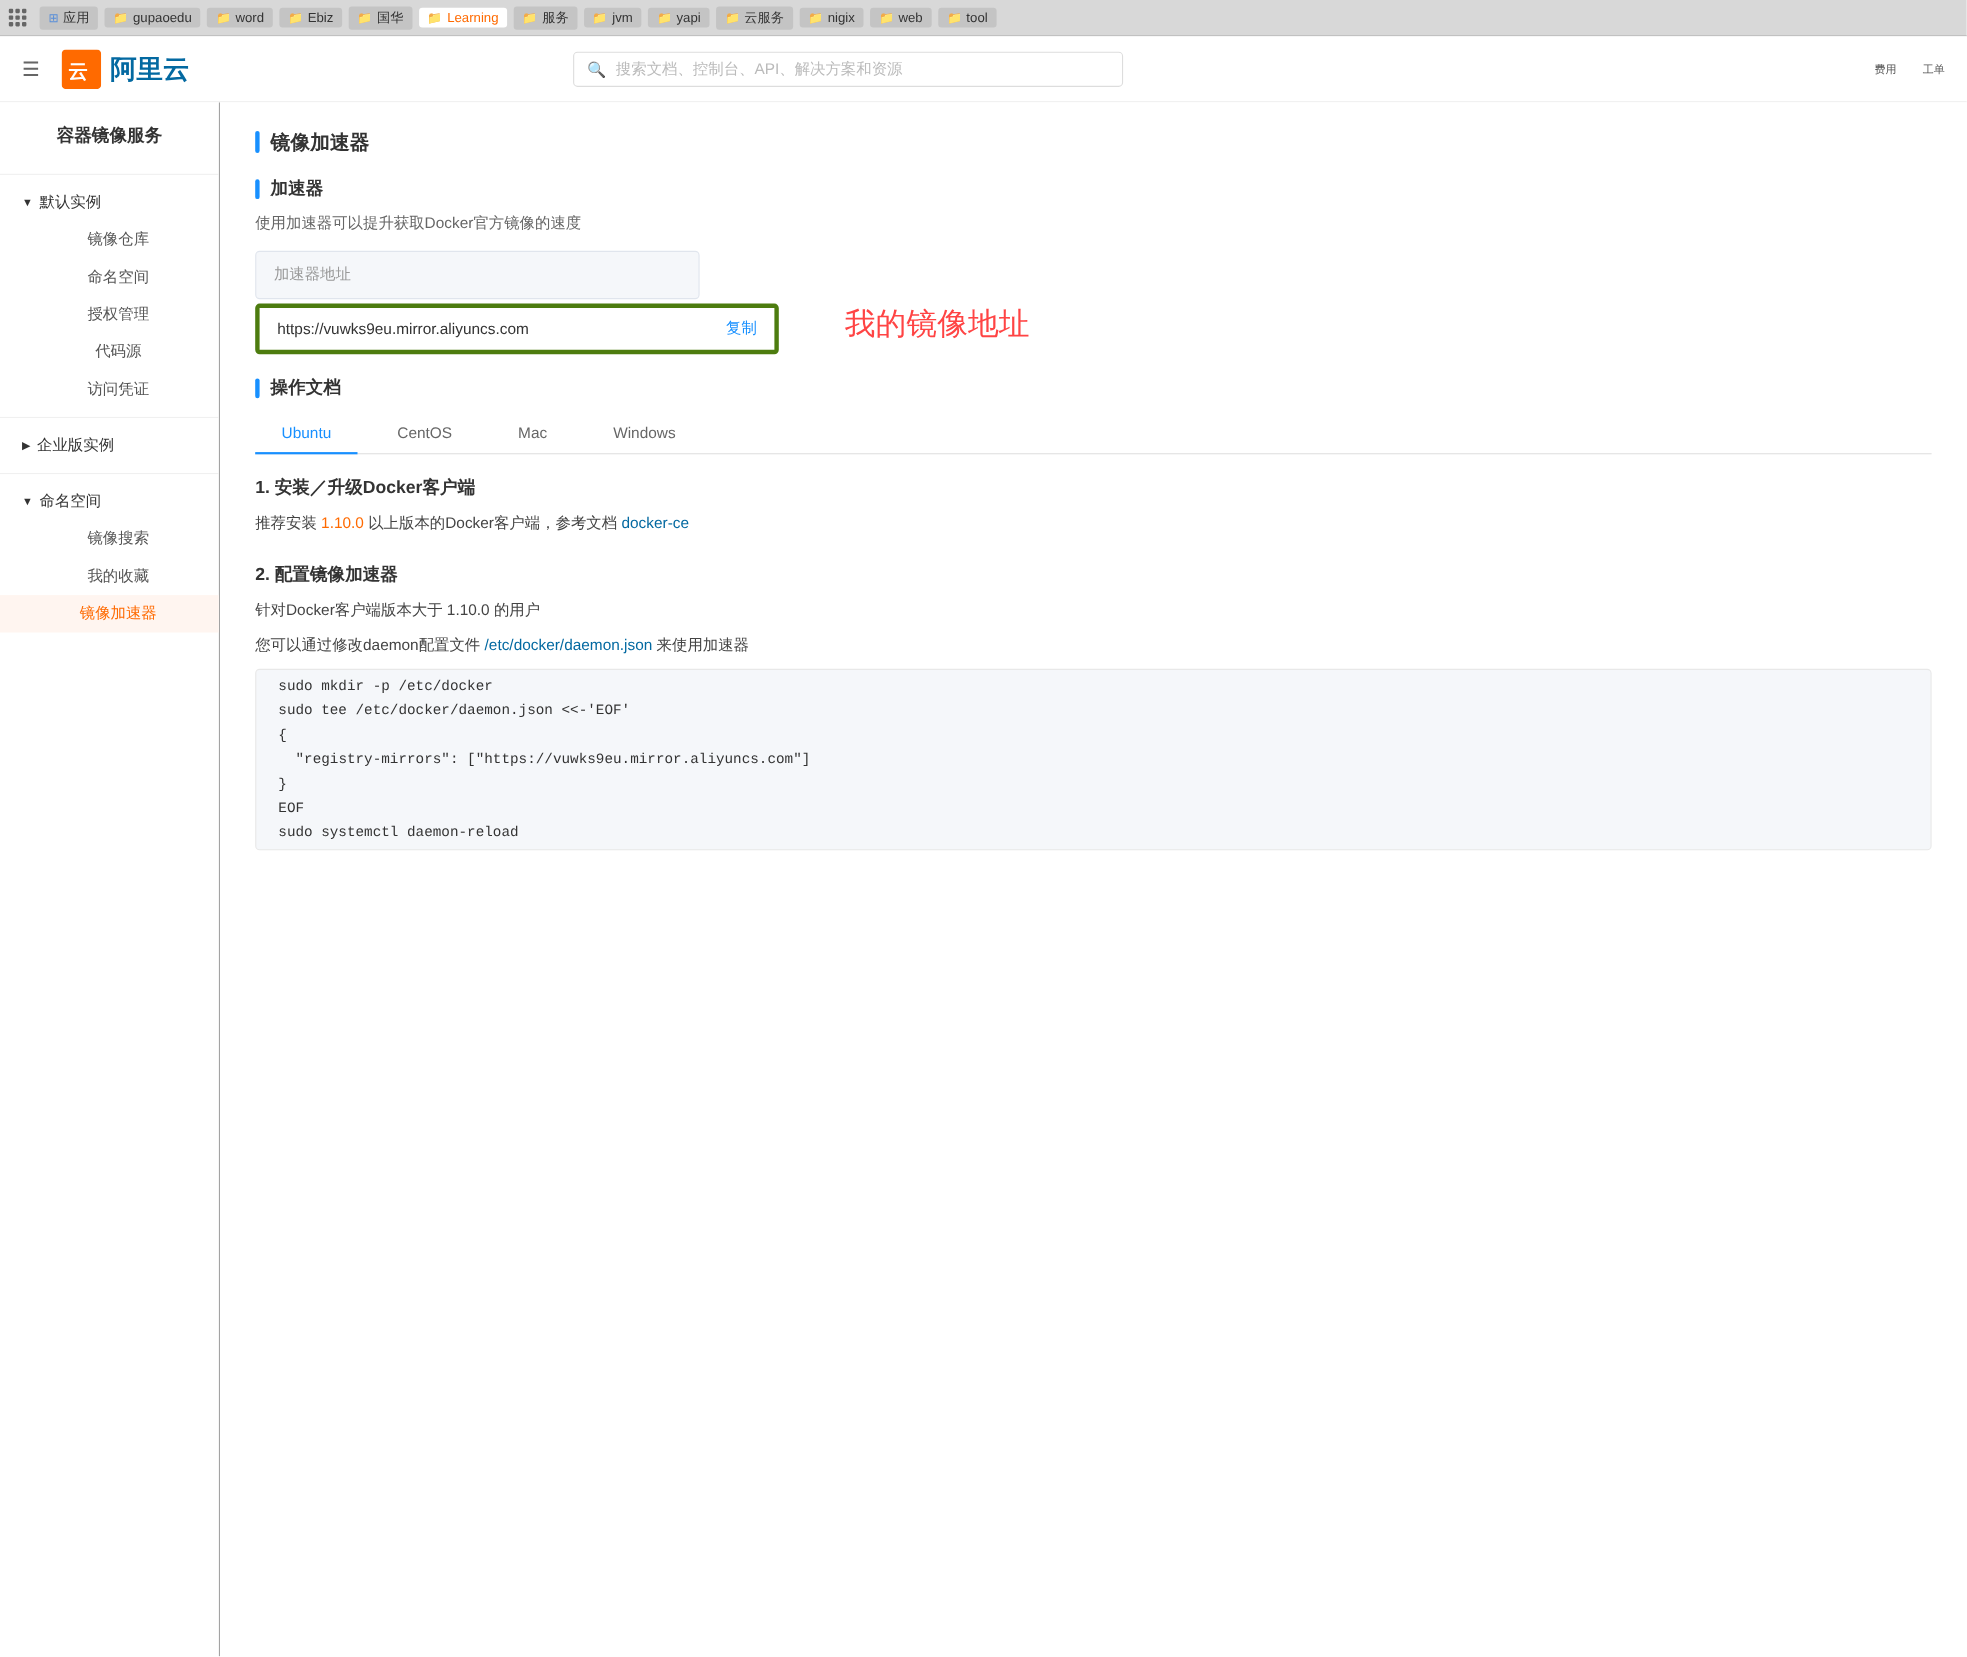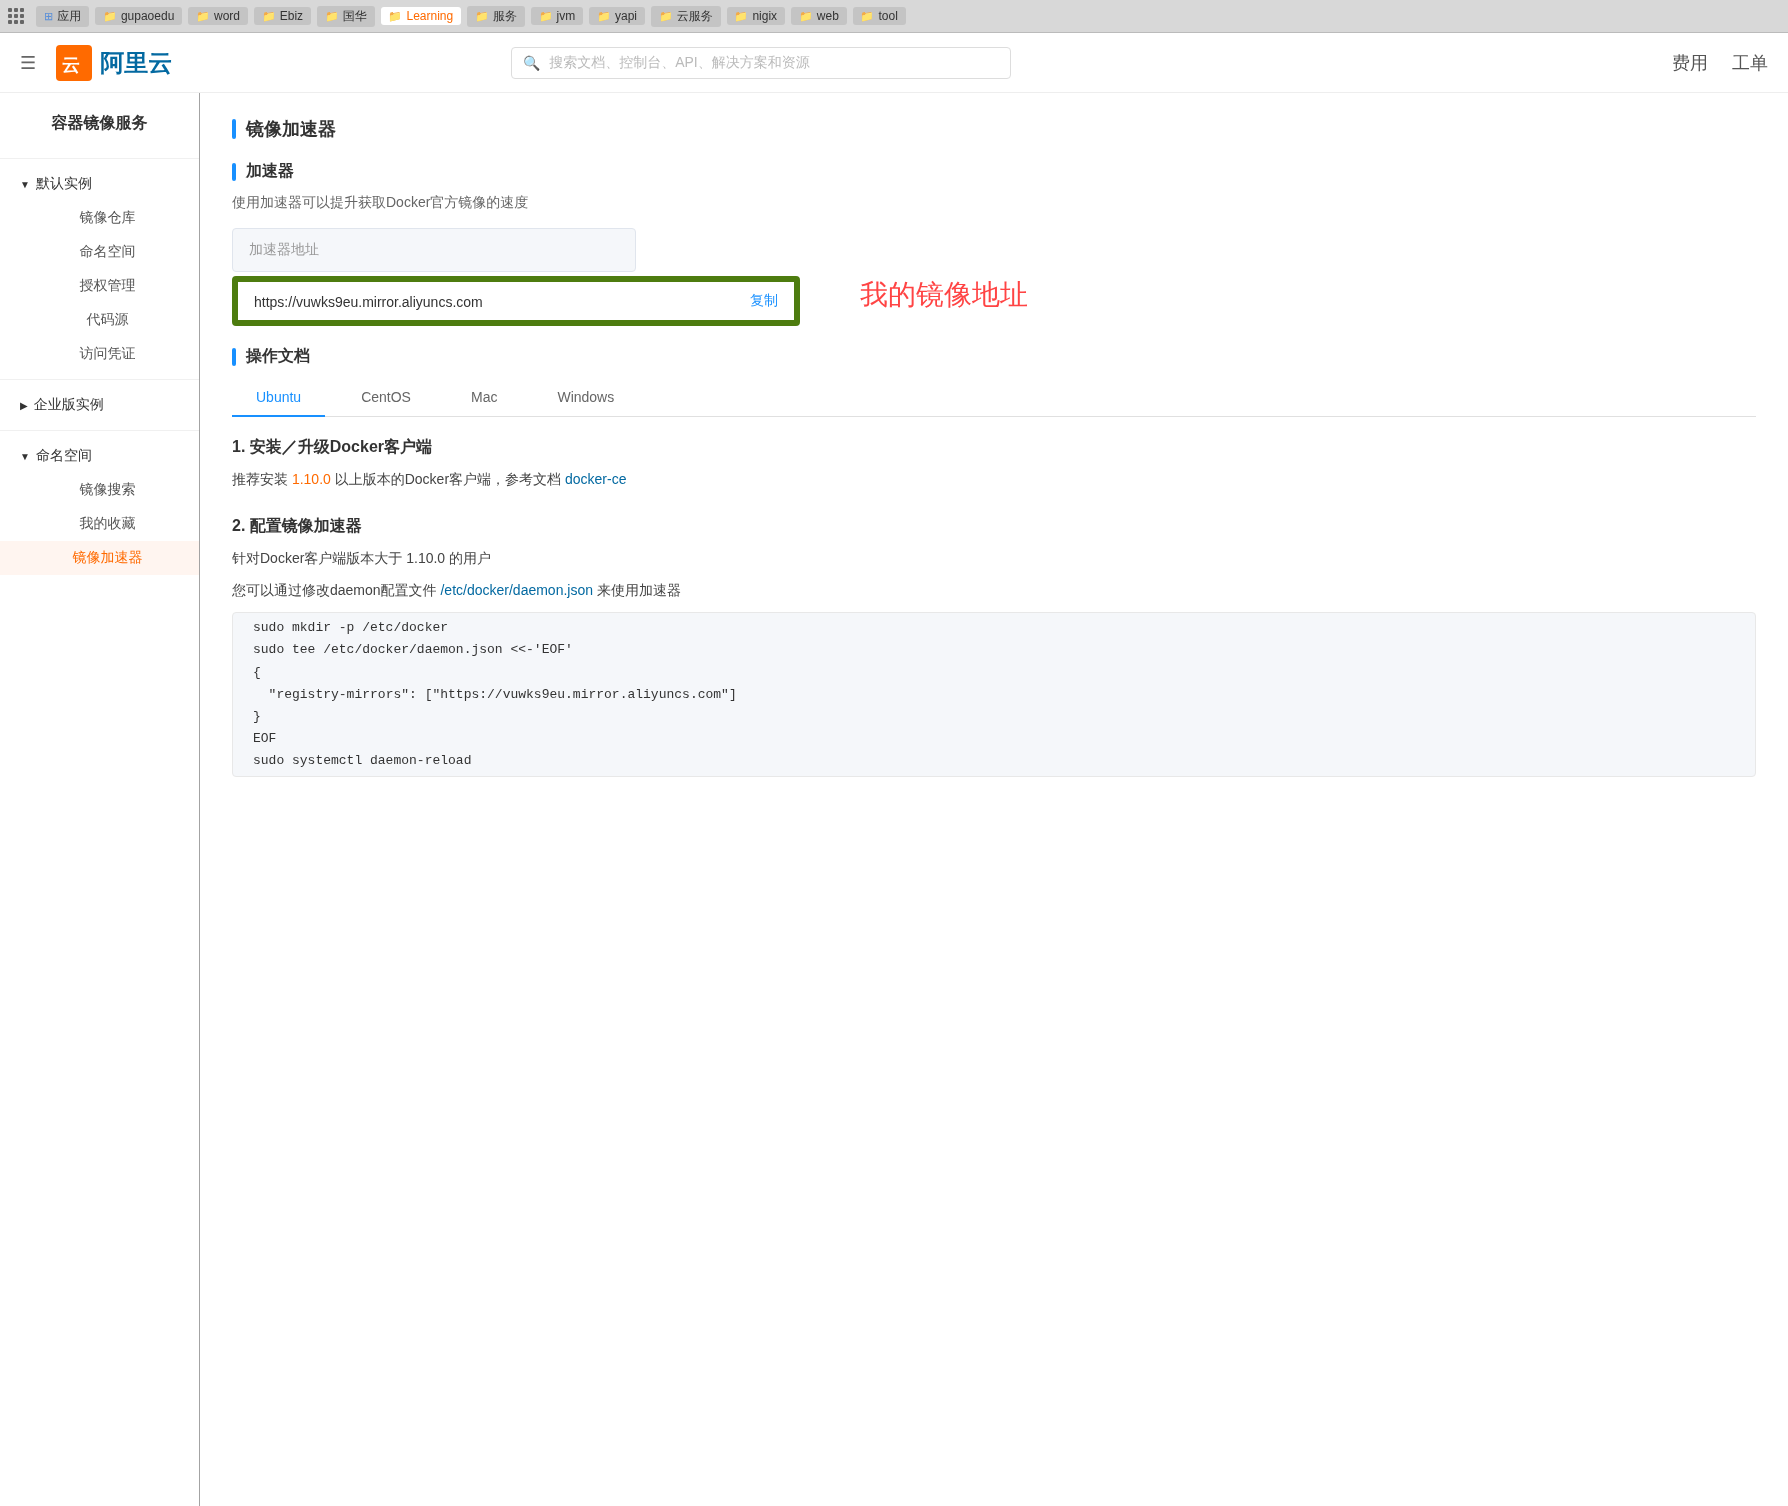--- a/index.html
+++ b/index.html
@@ -57,21 +57,21 @@
       max-width: 500px;
       margin: 0 auto;
       border: 1px solid #ddd;
       border-radius: 4px;
       display: flex;
       align-items: center;
       padding: 6px 12px;
       gap: 8px;
       color: #999;
     }
-    .header-right { margin-left: auto; display: flex; gap: 24px; color: #666; font-size: 18px; }
+    .header-right { margin-left: auto; display: flex; gap: 24px; color: #666; font-size: 10px; }
 
     
     .layout { display: flex; height: calc(100vh - 93px); overflow: hidden; }
 
     
     .sidebar {
       width: 200px;
       min-width: 200px;
       background: #fff;
       border-right: 1px solid #a3a3a3;
@@ -155,25 +155,25 @@
       border: 1px solid #e0e5ed;
       border-radius: 4px;
       padding: 12px 16px;
       margin-bottom: 4px;
       width: 404px;
       color: #999;
       font-size: 14px;
     }
     .address-input-row {
       display: flex;
-      align-items: flex-end;
-      border: 6px solid #4d7c0f;
+      align-items: center;
+      border: 4px solid #4d7c0f;
       border-radius: 4px;
       padding: 10px 16px;
-      width: 568px;
+      width: 476px;
       background: #fff;
       margin-bottom: 20px;
     }
     .address-input-row .url { flex: 1; font-size: 14px; color: #333; }
     .copy-btn { color: #1890ff; font-size: 14px; cursor: pointer; }
 
     .my-mirror-label {
       position: relative;
       font-size: 28px;
       color: #ff4444;

